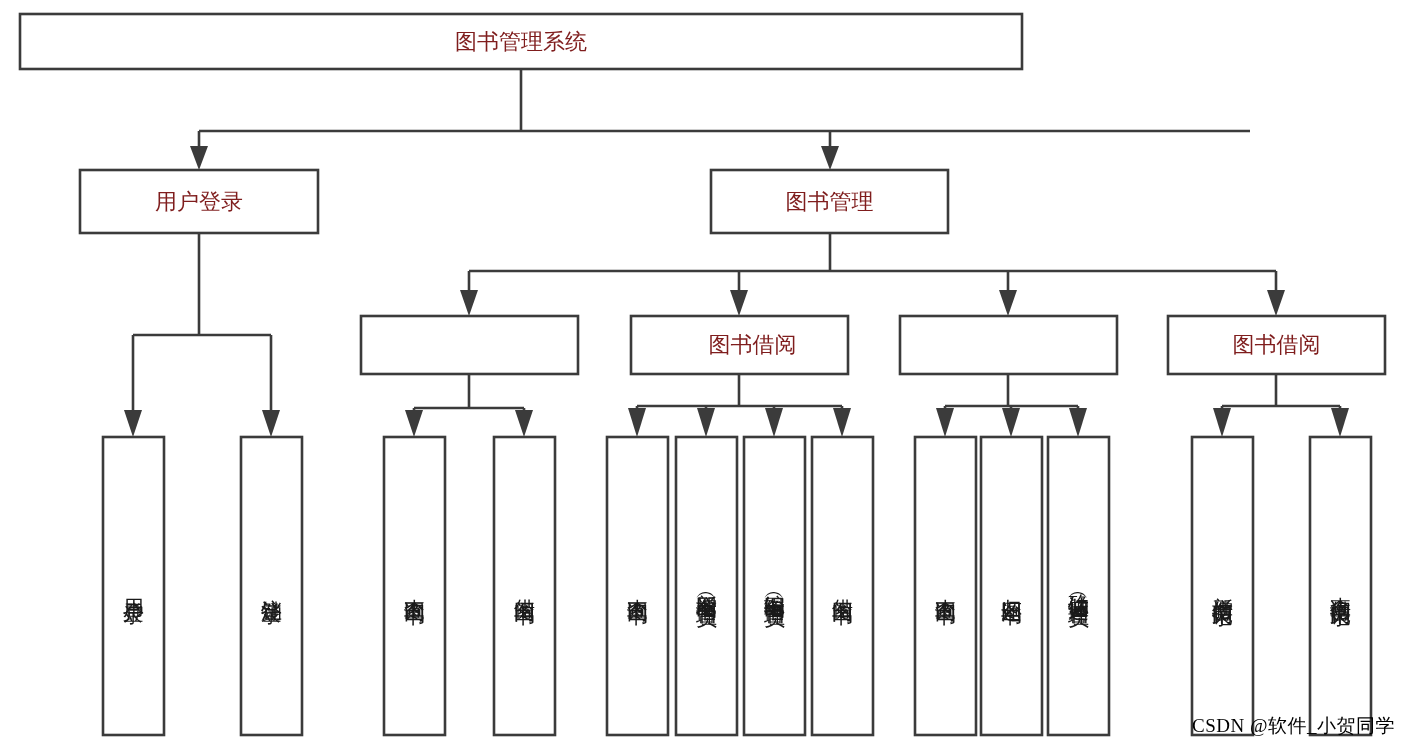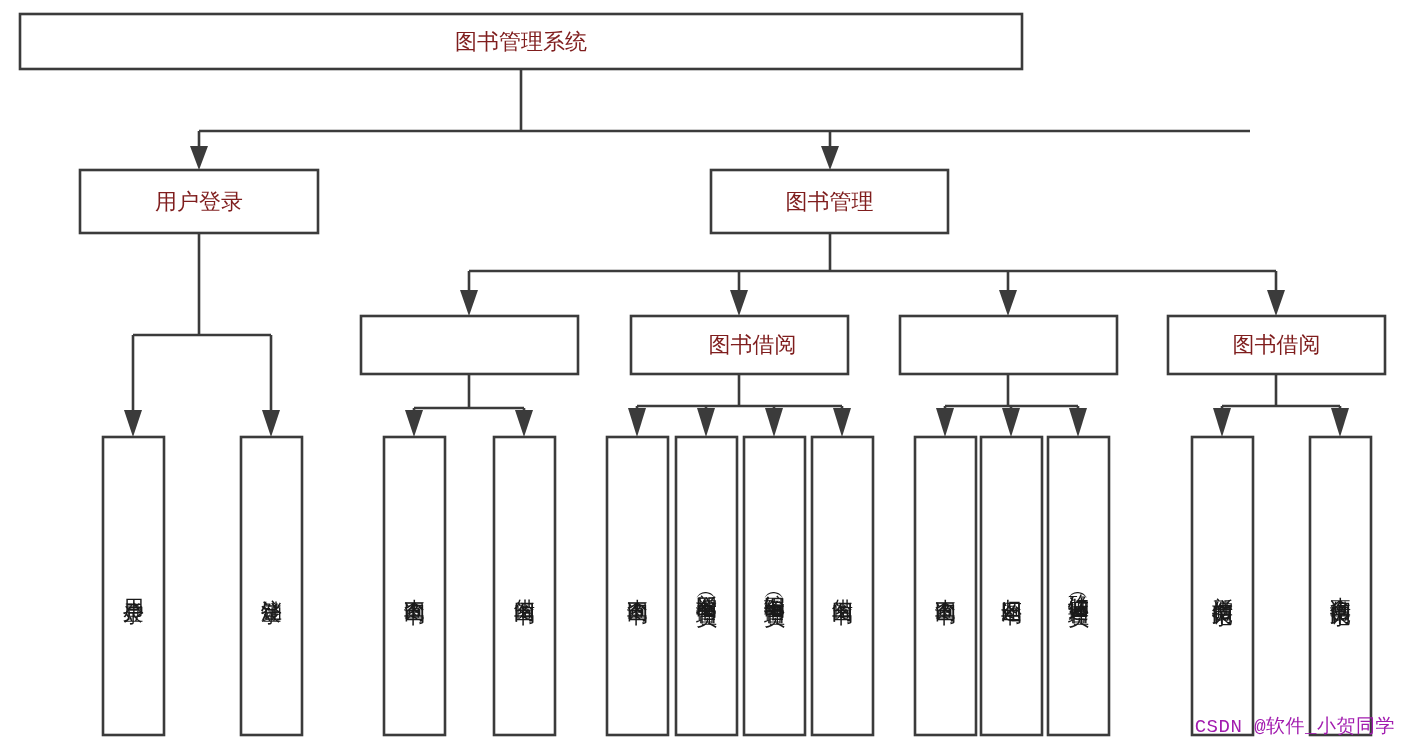--- a/index.html
+++ b/index.html
@@ -65,23 +65,23 @@
     font-size: 22px;
     color: #7f1d1d;
     white-space: nowrap;
     pointer-events: none;
     text-align: center;
   }
   #watermark {
     position: absolute;
     right: 10px;
     bottom: 8px;
-    font-family: Liberation Mono, monospace;
+    font-family: Liberation Serif, serif;
     font-size: 19px;
-    color: #a21caf;
+    color: #000000;
     letter-spacing: 0.5px;
     user-select: none;
   }
 </style>
 </head>
 <body>
 
 <div id="diagram-root">
 
   <svg class="flow" viewBox="0 0 1405 747">

